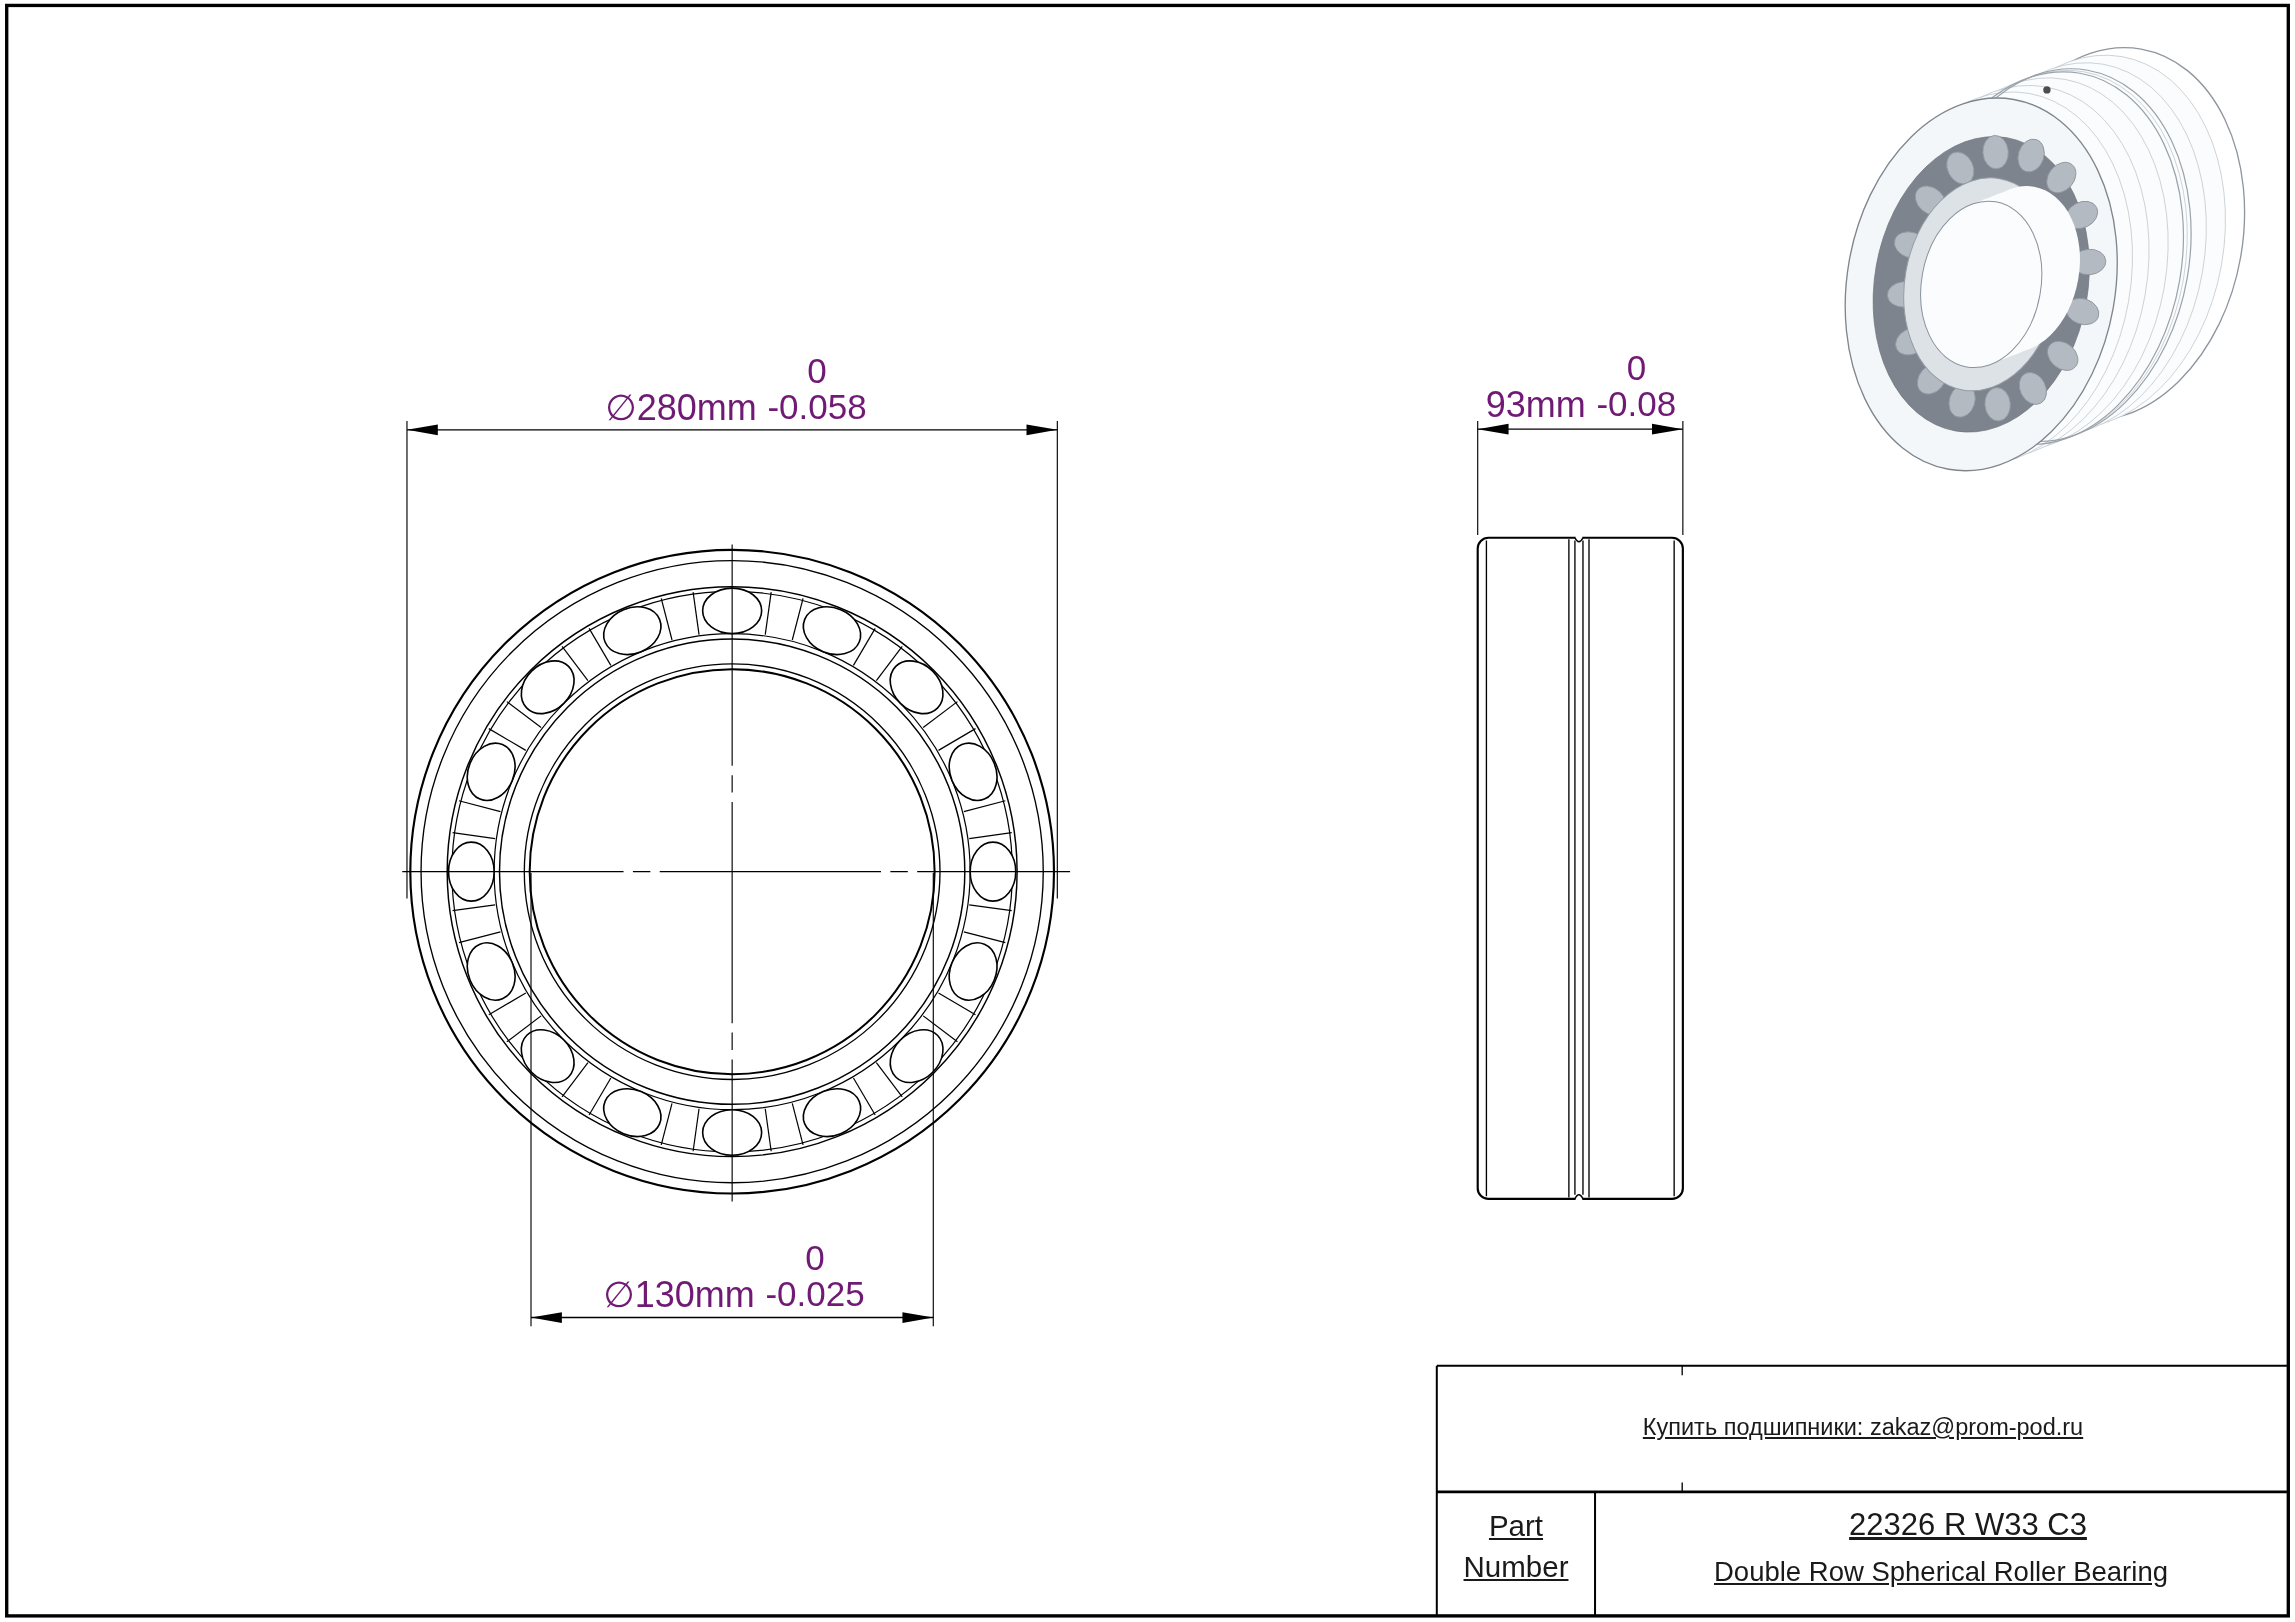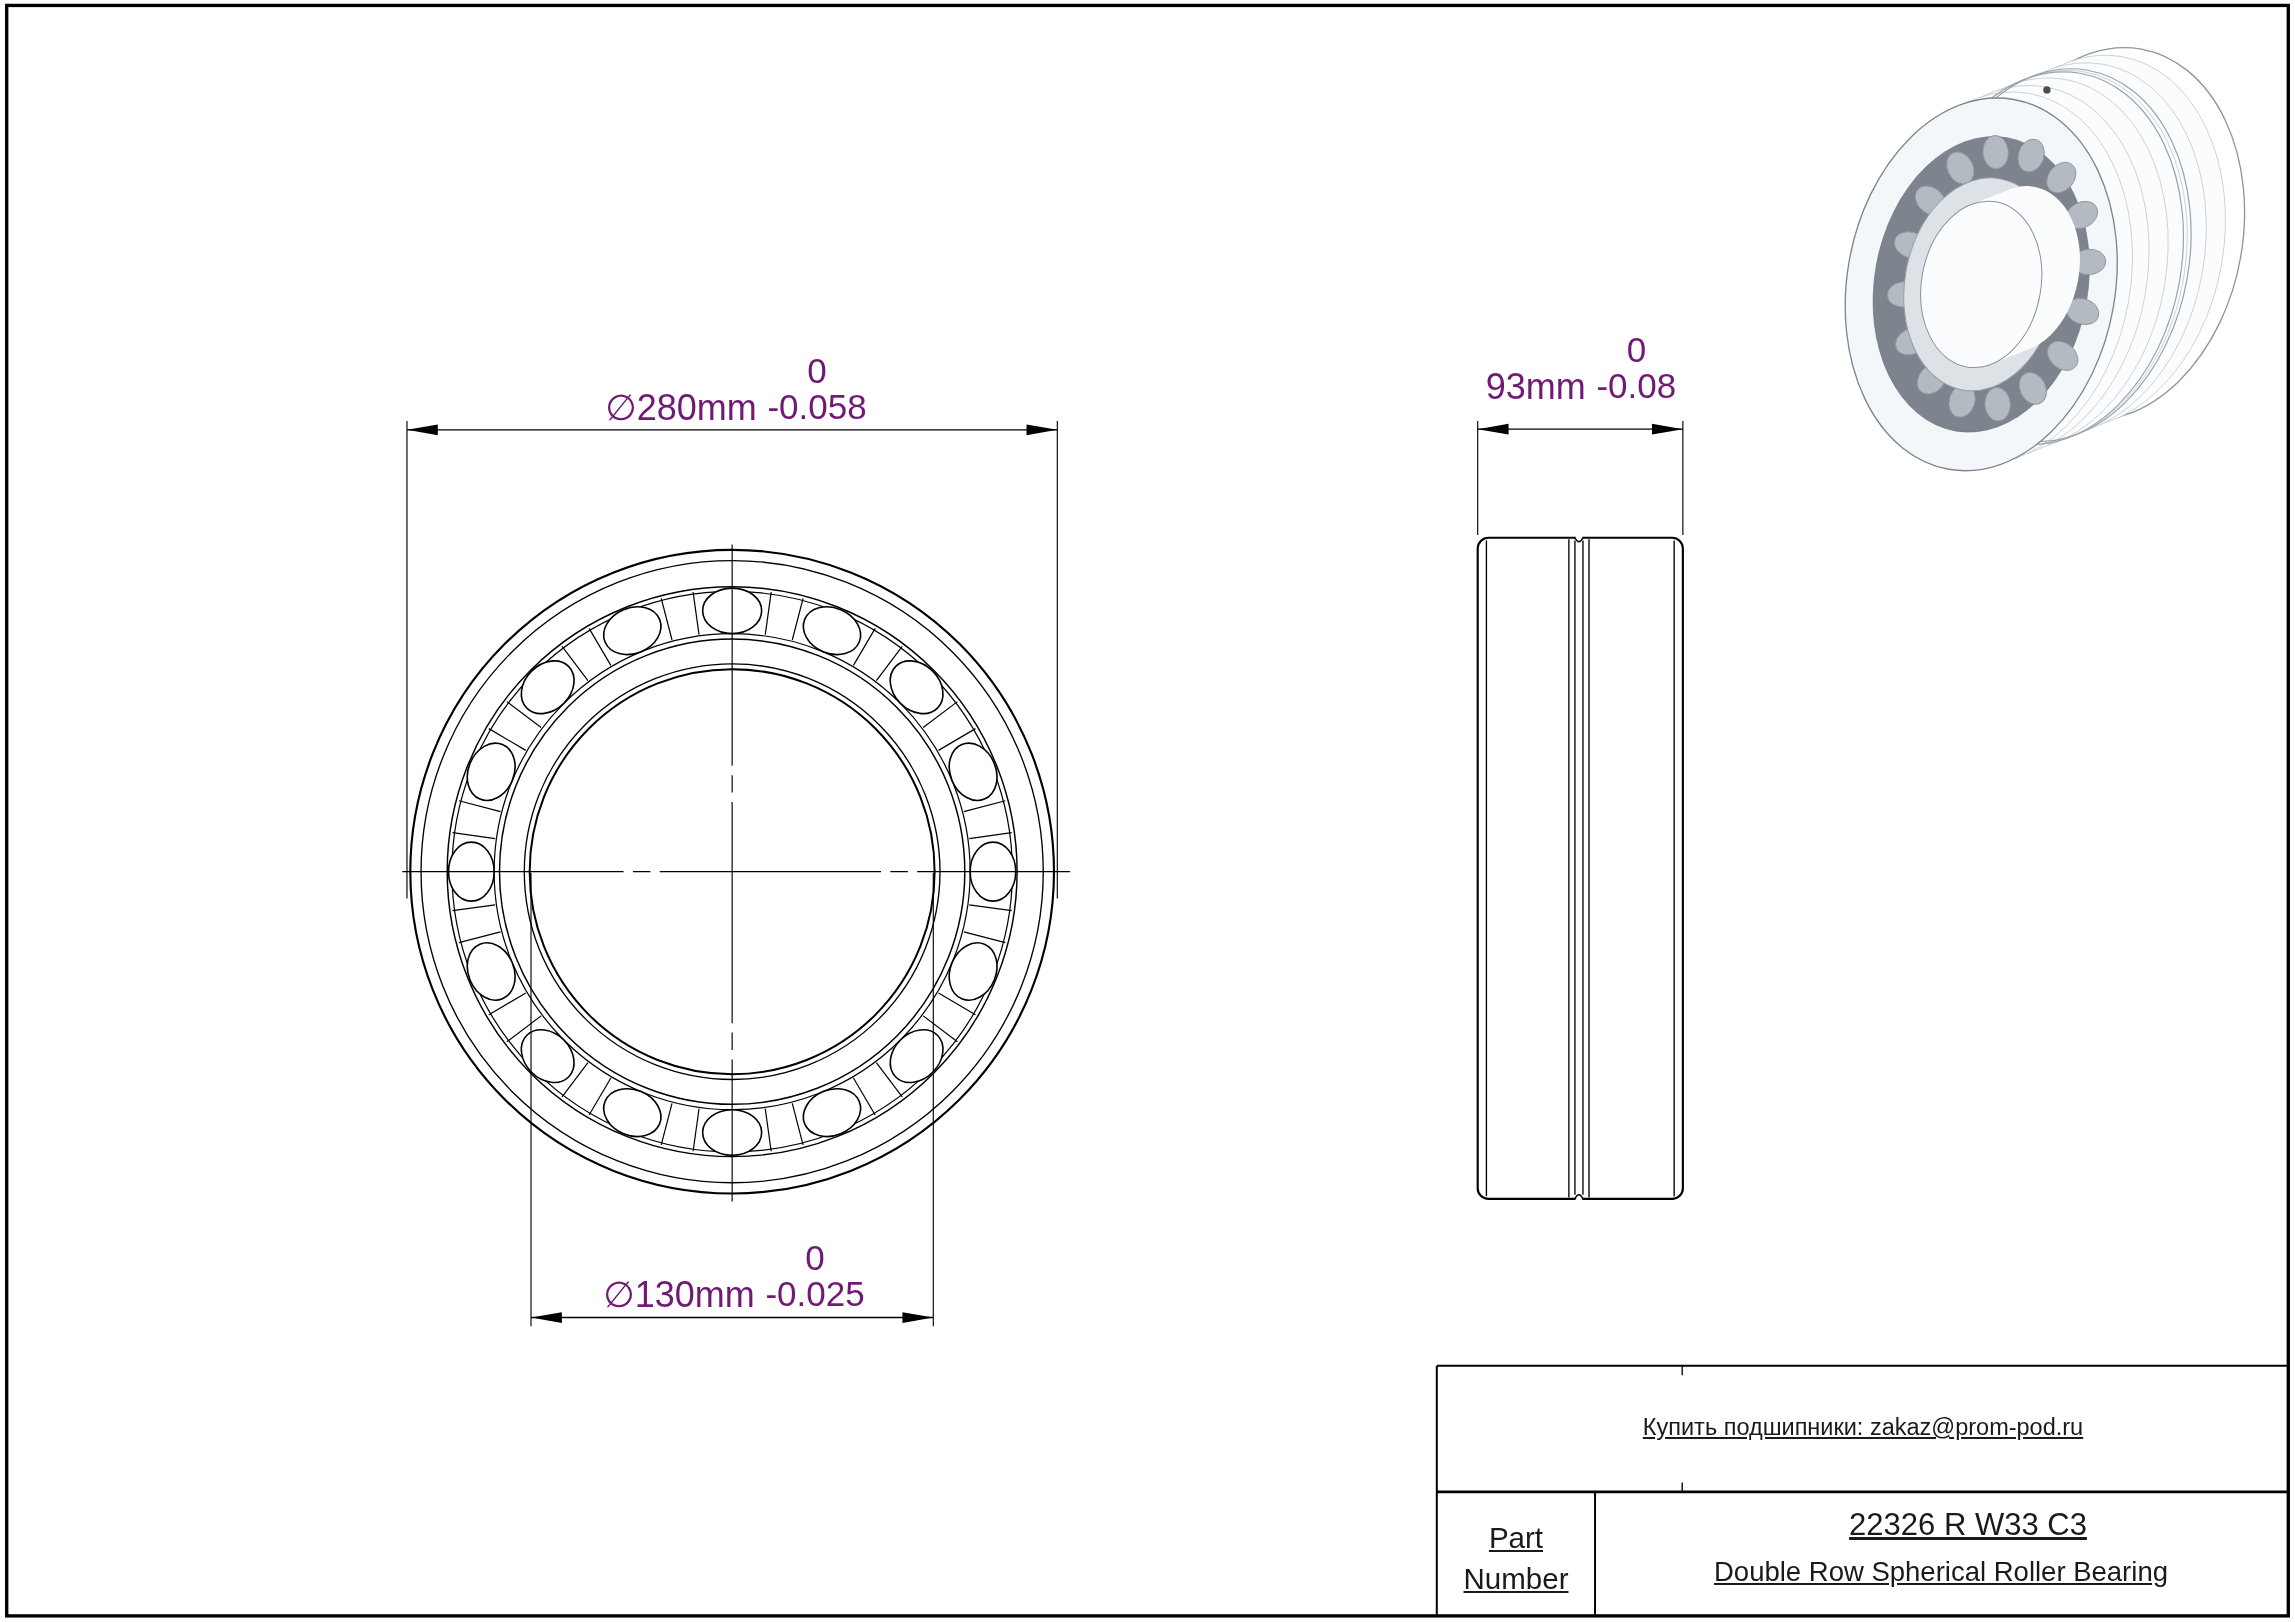--- a/index.html
+++ b/index.html
@@ -12,21 +12,21 @@
   .dim{
     position:absolute; display:flex; align-items:flex-end;
     font-size:36px; line-height:1; white-space:nowrap; color:#701a75;
     transform:translateX(-50%);
   }
   .dim .lbl{line-height:1;}
   .dim .tol{display:flex;flex-direction:column;align-items:center;margin-left:10.7px;}
   .dim .tol span{display:block;font-size:35px;line-height:1.04;}
   .tb-text{position:absolute; text-align:center; color:#1a1a1a;text-decoration:underline;}
   #vendor-note{left:1437px; top:1416px; width:852px; font-size:23.5px; line-height:1;}
-  #part-label{left:1437px; top:1506px; width:158px; font-size:29.5px; line-height:1.38;margin-top:12px;}
+  #part-label{left:1437px; top:1506px; width:158px; font-size:29.5px; line-height:1.38;}
   #part-number{left:1595px; top:1509px; width:692px; font-size:31px; line-height:1;padding-left:27px;}
   #part-desc{left:1595px; top:1558px; width:692px; font-size:27.5px; line-height:1;}
 </style>
 </head>
 <body>
 
 <div id="page">
 
   <svg id="art" width="2295" height="1622" viewBox="0 0 3423 2419">
     <defs>
@@ -217,21 +217,21 @@
   </div>
 
   <div class="dim" style="left:734px; top:1240px;">
     <span class="lbl">∅130mm</span>
     <span class="tol">
       <span>0</span>
       <span>-0.025</span>
     </span>
   </div>
 
-  <div class="dim" style="left:1581px; top:332px;">
+  <div class="dim" style="left:1581px; top:350px;">
     <span class="lbl">93mm</span>
     <span class="tol">
       <span>0</span>
       <span>-0.08</span>
     </span>
   </div>
 
   <div id="vendor-note" class="tb-text">Купить подшипники: zakaz@prom-pod.ru</div>
   <div id="part-label" class="tb-text">
     <span>Part Number</span>

